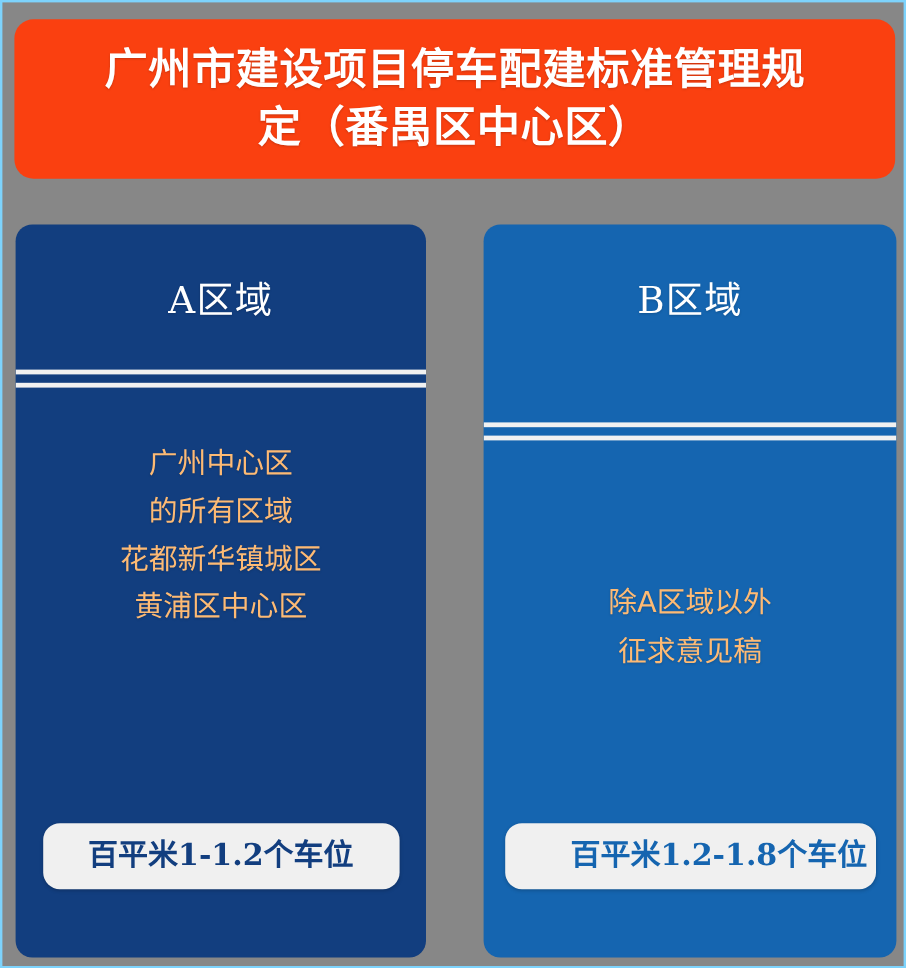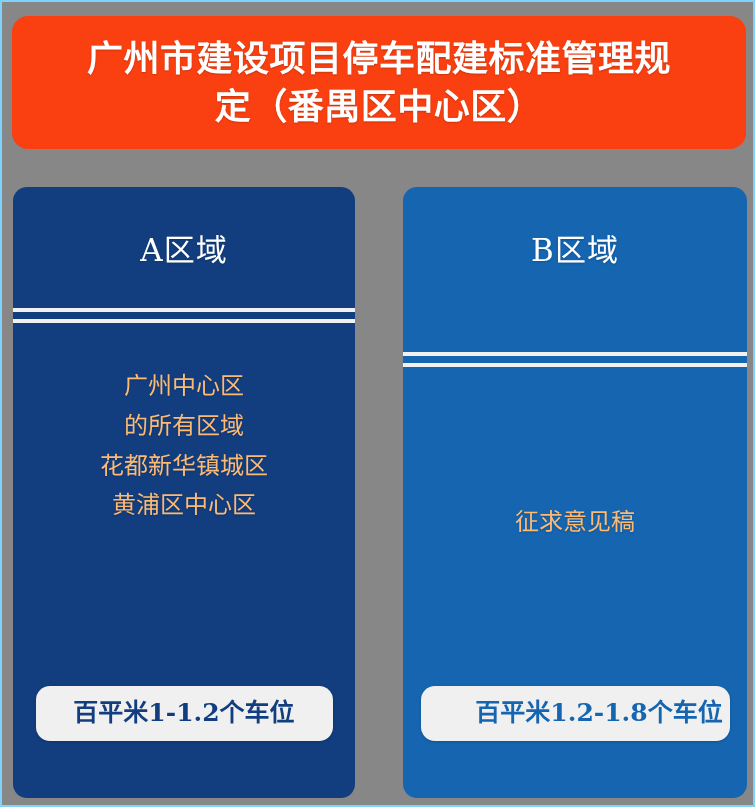--- a/index.html
+++ b/index.html
@@ -214,20 +214,21 @@
     <div class="panel panel-b">
       <div class="panel-header">
         <span class="panel-header-text">B区域</span>
       </div>
       <div class="rule-group">
         <div class="rule"></div>
         <div class="rule-gap"></div>
         <div class="rule"></div>
       </div>
       <div class="panel-body">
+        <div class="body-line">除A区域以外</div>
         <div class="body-line">征求意见稿</div>
       </div>
       <div class="panel-footer">
         <div class="badge">
           <span class="badge-text">百平米1.2-1.8个车位</span>
         </div>
       </div>
     </div>
 
   </div>

